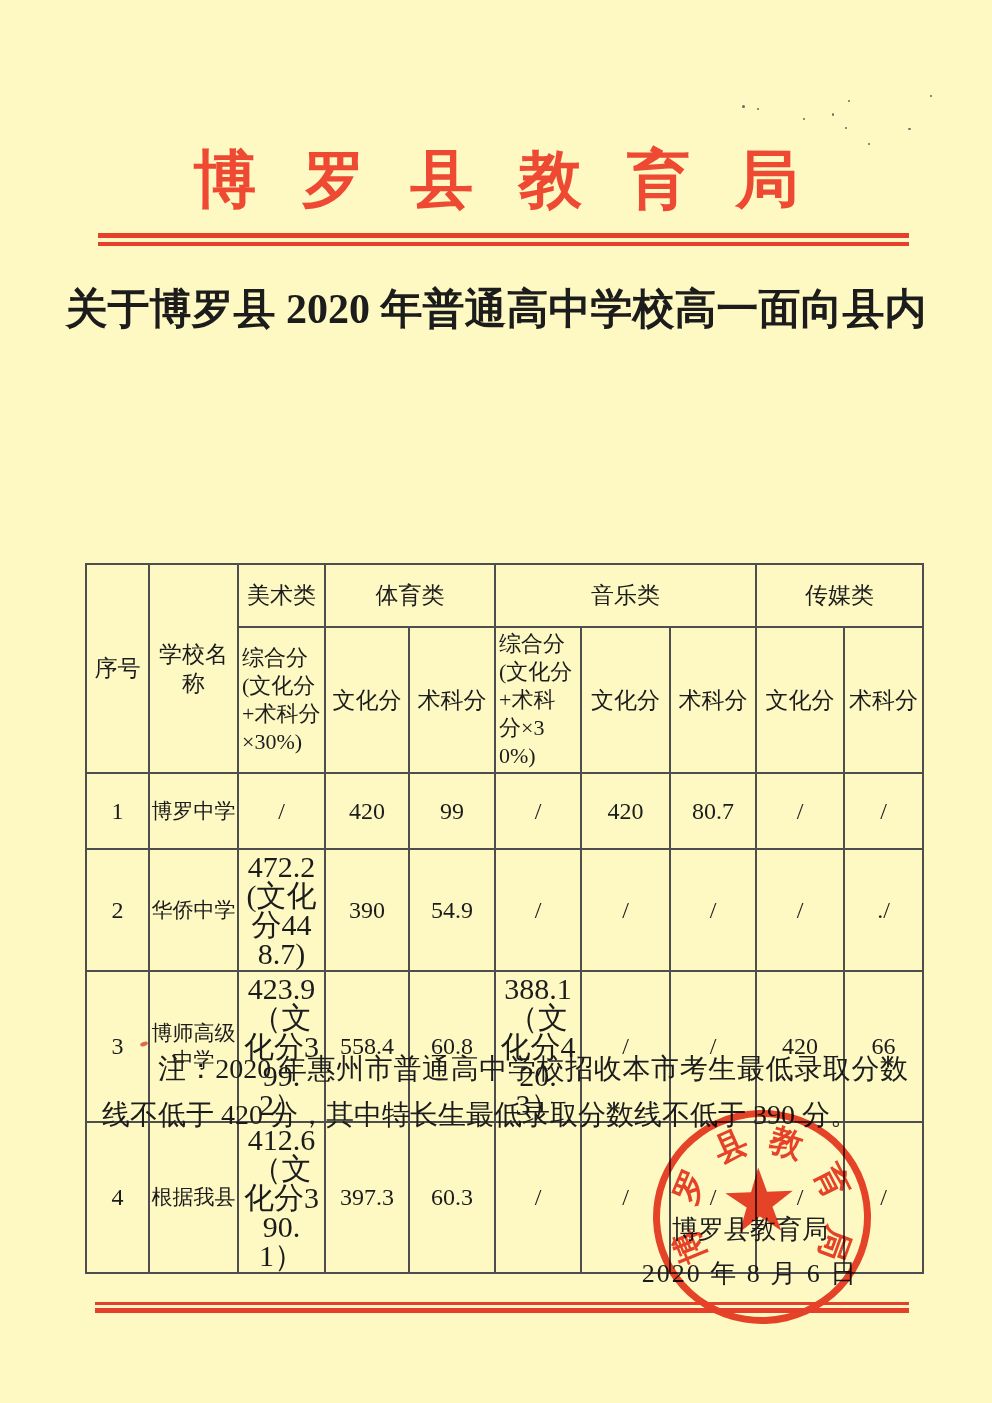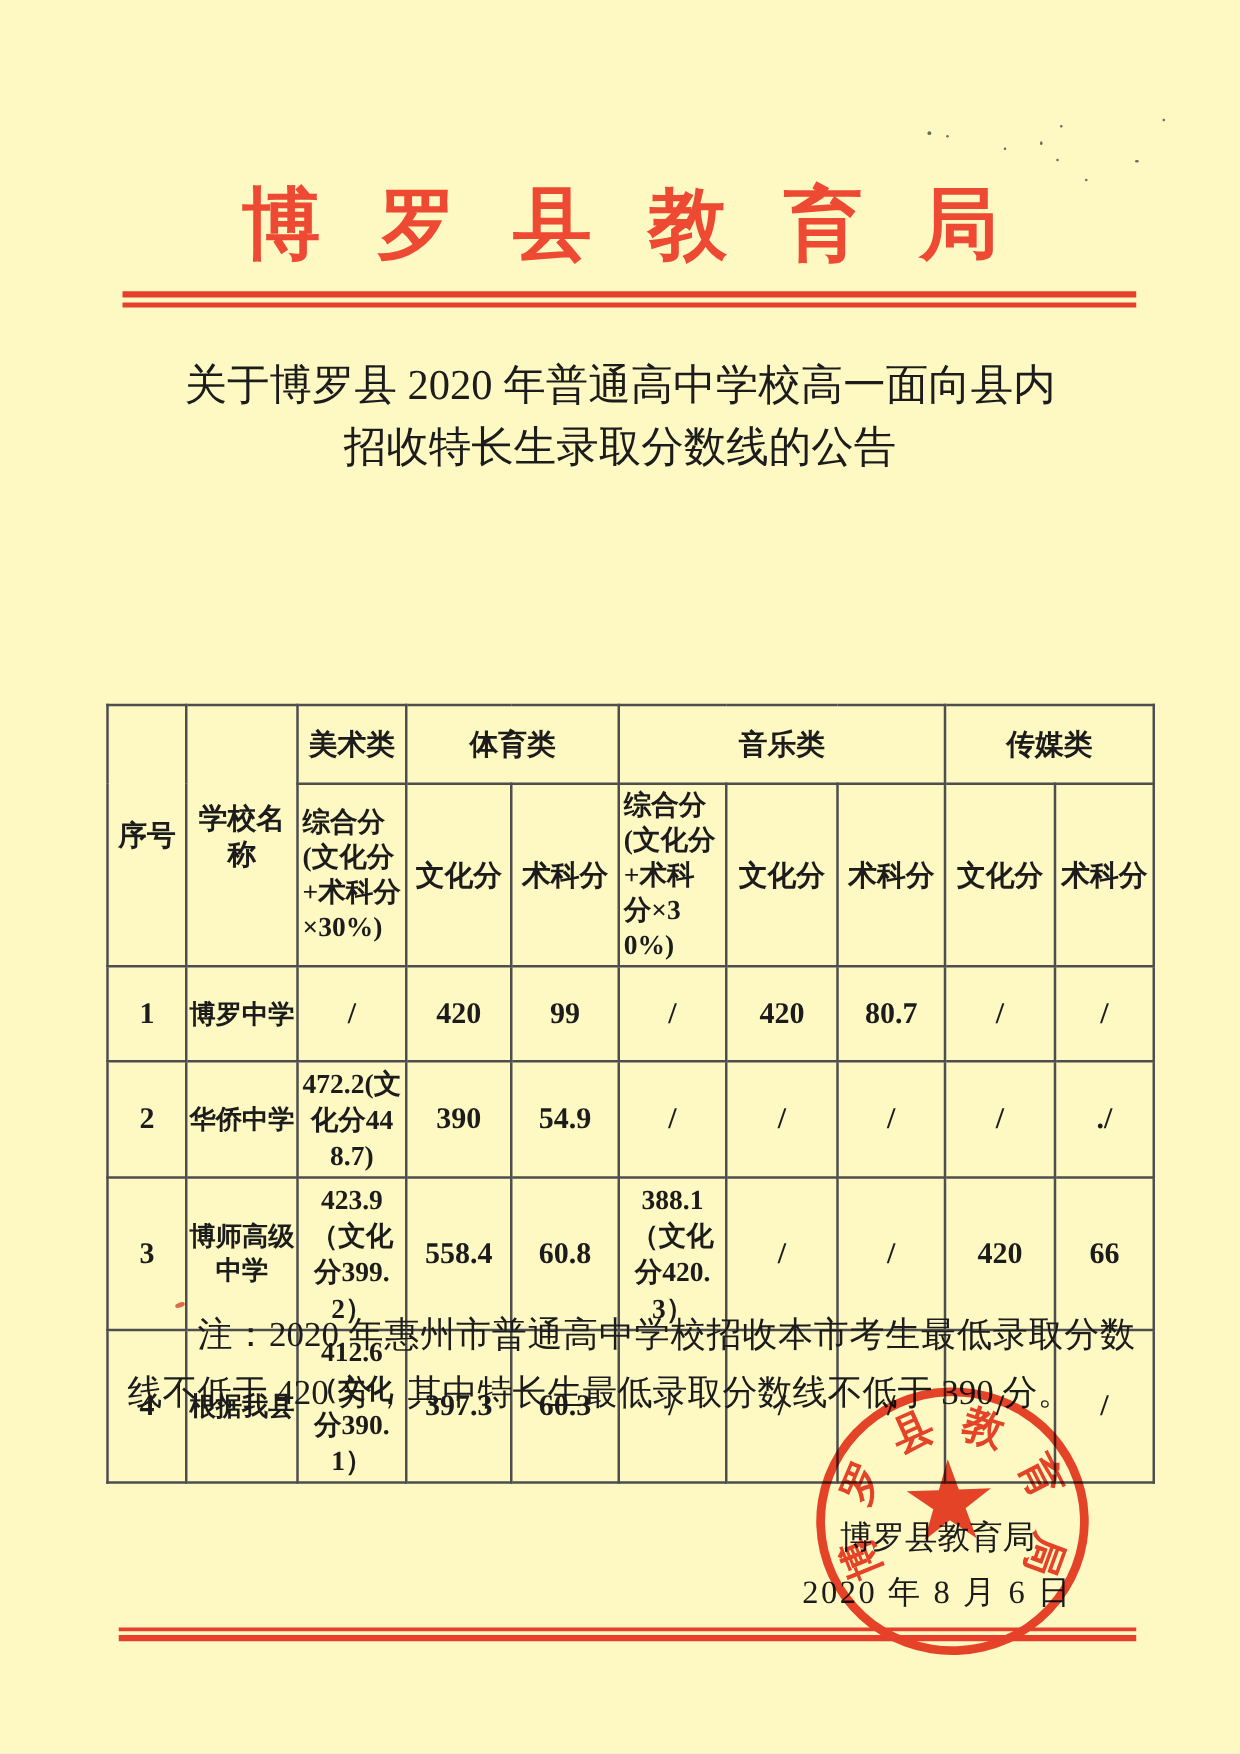--- a/index.html
+++ b/index.html
@@ -20,45 +20,45 @@
     color:#ee4a33;
     letter-spacing:0.72em;text-indent:0.72em;
     white-space:nowrap;
   }
   .rule{position:absolute;background:#e6402c;}
   .rule-a{top:233px;left:98px;width:811px;height:5px;}
   .rule-b{top:242px;left:98px;width:811px;height:4px;}
   
   .doc-title{
     position:absolute;top:284px;left:60px;right:60px;margin:0;
-    text-align:center;font-size:34px;line-height:50px;font-weight:normal;
+    text-align:center;font-size:42px;line-height:50px;font-weight:bold;
   }
   
   .body-par{
     position:absolute;top:418px;left:102px;width:804px;margin:0;
     font-size:28px;line-height:47px;
     text-indent:2em;text-align:justify;
   }
   
   .score-table{
     position:absolute;top:563px;left:85px;
     border-collapse:collapse;table-layout:fixed;width:837px;
   }
   .score-table td{
     border:2px solid #4e4e4e;
     text-align:center;vertical-align:middle;
     font-size:23px;line-height:29px;padding:2px;
-    overflow:hidden;word-break:break-all;font-weight:bold;
+    overflow:hidden;word-break:break-all;
   }
   .c0{width:63px}.c1{width:89px}.c2{width:87px}.c3{width:84px}.c4{width:86px}
   .c5{width:86px}.c6{width:89px}.c7{width:86px}.c8{width:88px}.c9{width:79px}
   tr.r-cat{height:63px} tr.r-sub{height:82px}
   tr.r-d1{height:76px} tr.r-d2{height:81px} tr.r-d3{height:81px} tr.r-d4{height:82px}
   td.comp-h{font-size:22px;line-height:28px;text-align:left;padding:2px 3px;}
-  td.comp-v{font-size:22px;line-height:29px;}
+  td.comp-v{font-size:30px;line-height:29px;}
   td.school{font-size:21px;line-height:27px;padding:2px 1px;}
   td.num{font-size:24px;}
   
   .note-par{
     position:absolute;top:1046px;left:102px;width:806px;margin:0;
     font-size:28px;line-height:46px;
     text-indent:2em;text-align:justify;
   }
   
   .sign-org{
@@ -115,21 +115,20 @@
   <div class="sp" style="left:930px;top:95px;width:2px;height:2px;"></div>
   <div class="sp" style="left:868px;top:143px;width:2px;height:2px;"></div>
   <div class="sp-red" style="left:140px;top:1042px;width:8px;height:4px;transform:rotate(-20deg);"></div>
 
   <div class="letterhead">博罗县教育局</div>
   <div class="rule rule-a"></div>
   <div class="rule rule-b"></div>
 
   <h1 class="doc-title">
     <span>关于博罗县 2020 年普通高中学校高一面向县内</span><br>
-    <span>招收特长生录取分数线的公告</span>
   </h1>
 
 
   <table class="score-table">
     <colgroup>
       <col class="c0">
         <col class="c1">
         <col class="c2">
         <col class="c3">
         <col class="c4">

